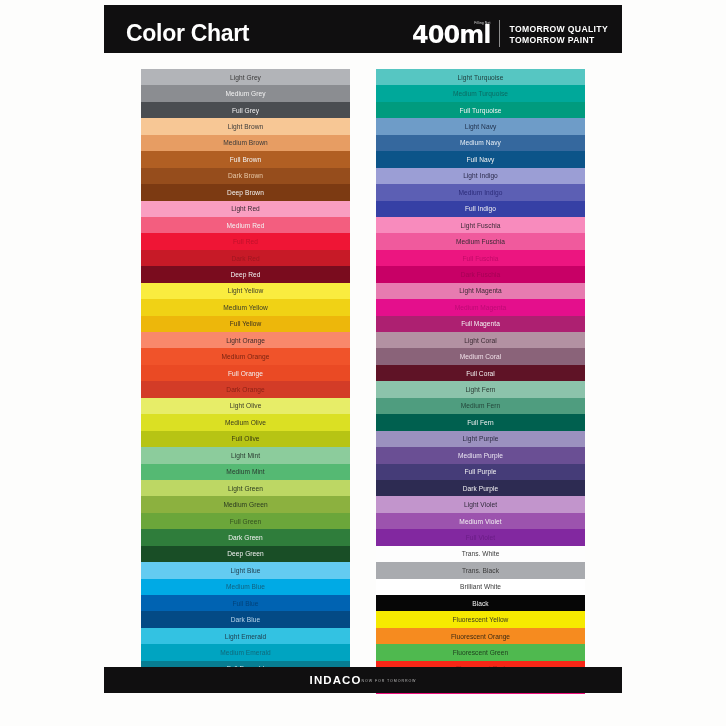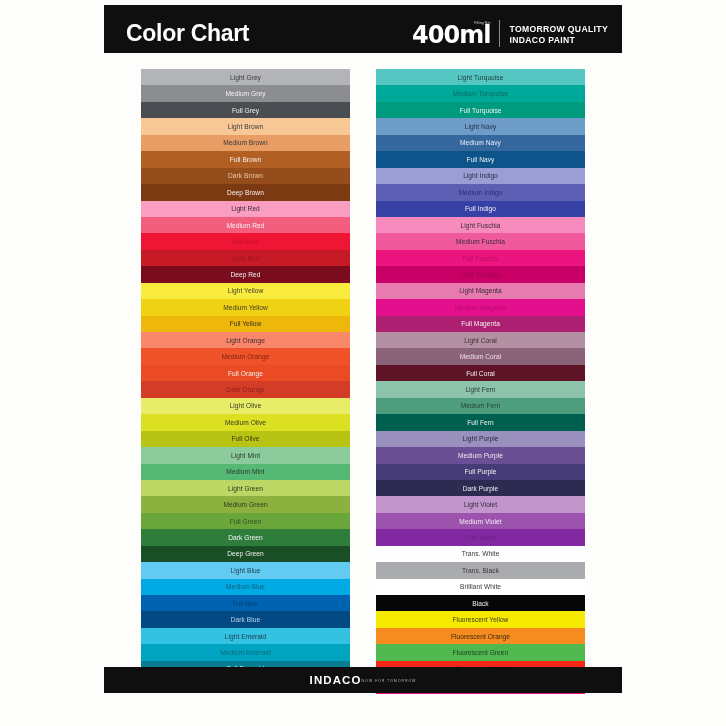--- a/index.html
+++ b/index.html
@@ -156,21 +156,21 @@
     <div class="header-title">Color Chart</div>
     <div class="header-right">
       <div class="volume-wrap">
         <span class="volume-num">400</span>
         <span class="volume-unit">ml</span>
         <span class="volume-sub">Filling Net</span>
       </div>
       <div class="divider-bar"></div>
       <div class="tagline">
         <div>TOMORROW QUALITY</div>
-        <div>INDACO PAINT</div>
+        <div>TOMORROW PAINT</div>
       </div>
     </div>
   </div>
 
   <div class="chart">
     <div class="col" id="col-left">
         <div class="swatch" style="background: rgb(178, 180, 184); color: rgb(58, 58, 58);">Light Grey</div>
         <div class="swatch" style="background: rgb(139, 141, 145); color: rgb(242, 242, 242);">Medium Grey</div>
         <div class="swatch" style="background: rgb(74, 77, 81); color: rgb(242, 242, 242);">Full Grey</div>
         <div class="swatch" style="background: rgb(247, 199, 149); color: rgb(58, 58, 58);">Light Brown</div>

